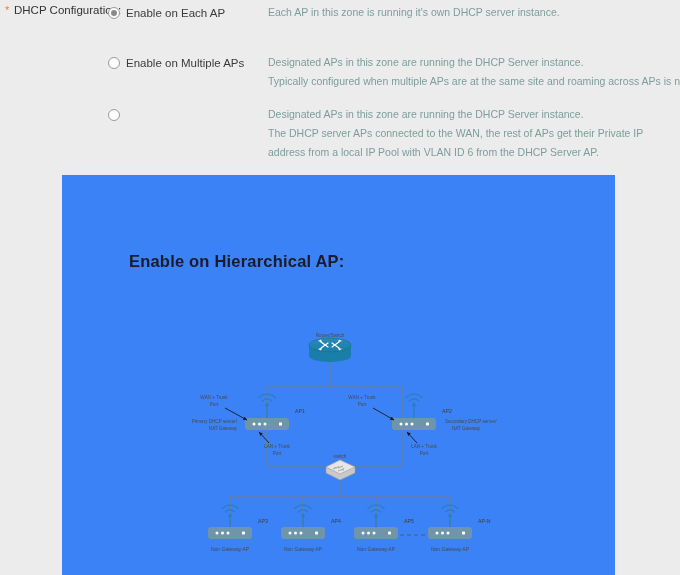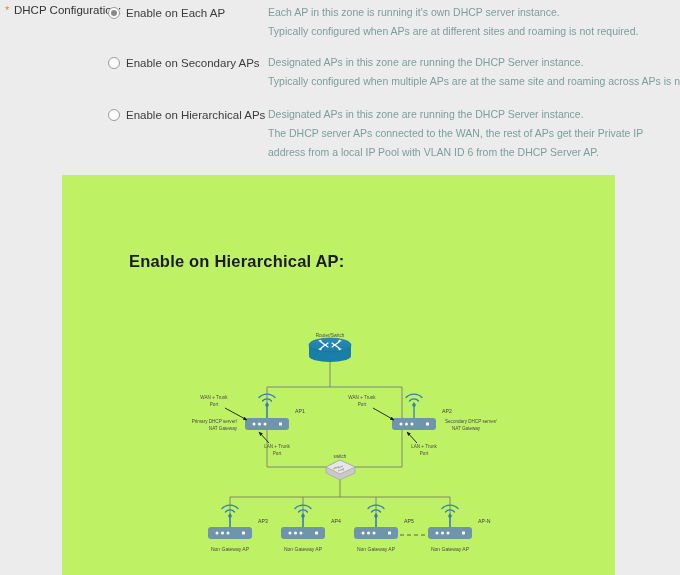--- a/index.html
+++ b/index.html
@@ -50,21 +50,21 @@
   }
   .desc.d1{top:3px;}
   .desc.d2{top:53px;}
   .desc.d3{top:105px;}
   .desc div{white-space:nowrap;margin-left:12px;}
   .desc.d3 div{white-space:normal;}
 
   
   #panel{
     position:absolute;left:62px;top:175px;
-    width:553px;height:400px;background:#bef264;
+    width:553px;height:400px;background:#3b82f6;
   }
   #diagram-title{
     position:absolute;left:67px;top:77px;
     font-size:16.5px;font-weight:bold;color:#1b1b29;
     letter-spacing:.2px;
   }
   svg#topology{position:absolute;left:0;top:0;width:553px;height:400px;}
 
   .lbl{font-family:"Liberation Sans","DejaVu Sans",sans-serif;fill:#4a4a4a;}
   .lbl-xs{font-size:4.6px;}
@@ -79,33 +79,32 @@
 <div id="form-area">
 
   <span class="req-star">*</span>
   <span class="field-label">DHCP Configuration:</span>
 
   <div class="radio-row r1">
     <span class="radio checked"></span><span class="radio-label">Enable on Each AP</span>
   </div>
   <div class="desc d1">
     <div>Each AP in this zone is running it's own DHCP server instance.</div>
-    <div>Typically configured when APs are at different sites and roaming is not required.</div>
   </div>
 
   <div class="radio-row r2">
-    <span class="radio"></span><span class="radio-label">Enable on Secondary APs</span>
+    <span class="radio"></span><span class="radio-label">Enable on Multiple APs</span>
   </div>
   <div class="desc d2">
     <div>Designated APs in this zone are running the DHCP Server instance.</div>
     <div>Typically configured when multiple APs are at the same site and roaming across APs is needed.</div>
   </div>
 
   <div class="radio-row r3">
-    <span class="radio"></span><span class="radio-label">Enable on Hierarchical APs</span>
+    <span class="radio"></span>
   </div>
   <div class="desc d3">
     <div>Designated APs in this zone are running the DHCP Server instance.</div>
     <div>The DHCP server APs connected to the WAN, the rest of APs get their Private IP address from a local IP Pool with VLAN ID 6 from the DHCP Server AP.</div>
   </div>
 </div>
 
 <div id="panel">
 
   <div id="diagram-title">Enable on Hierarchical AP:</div>

